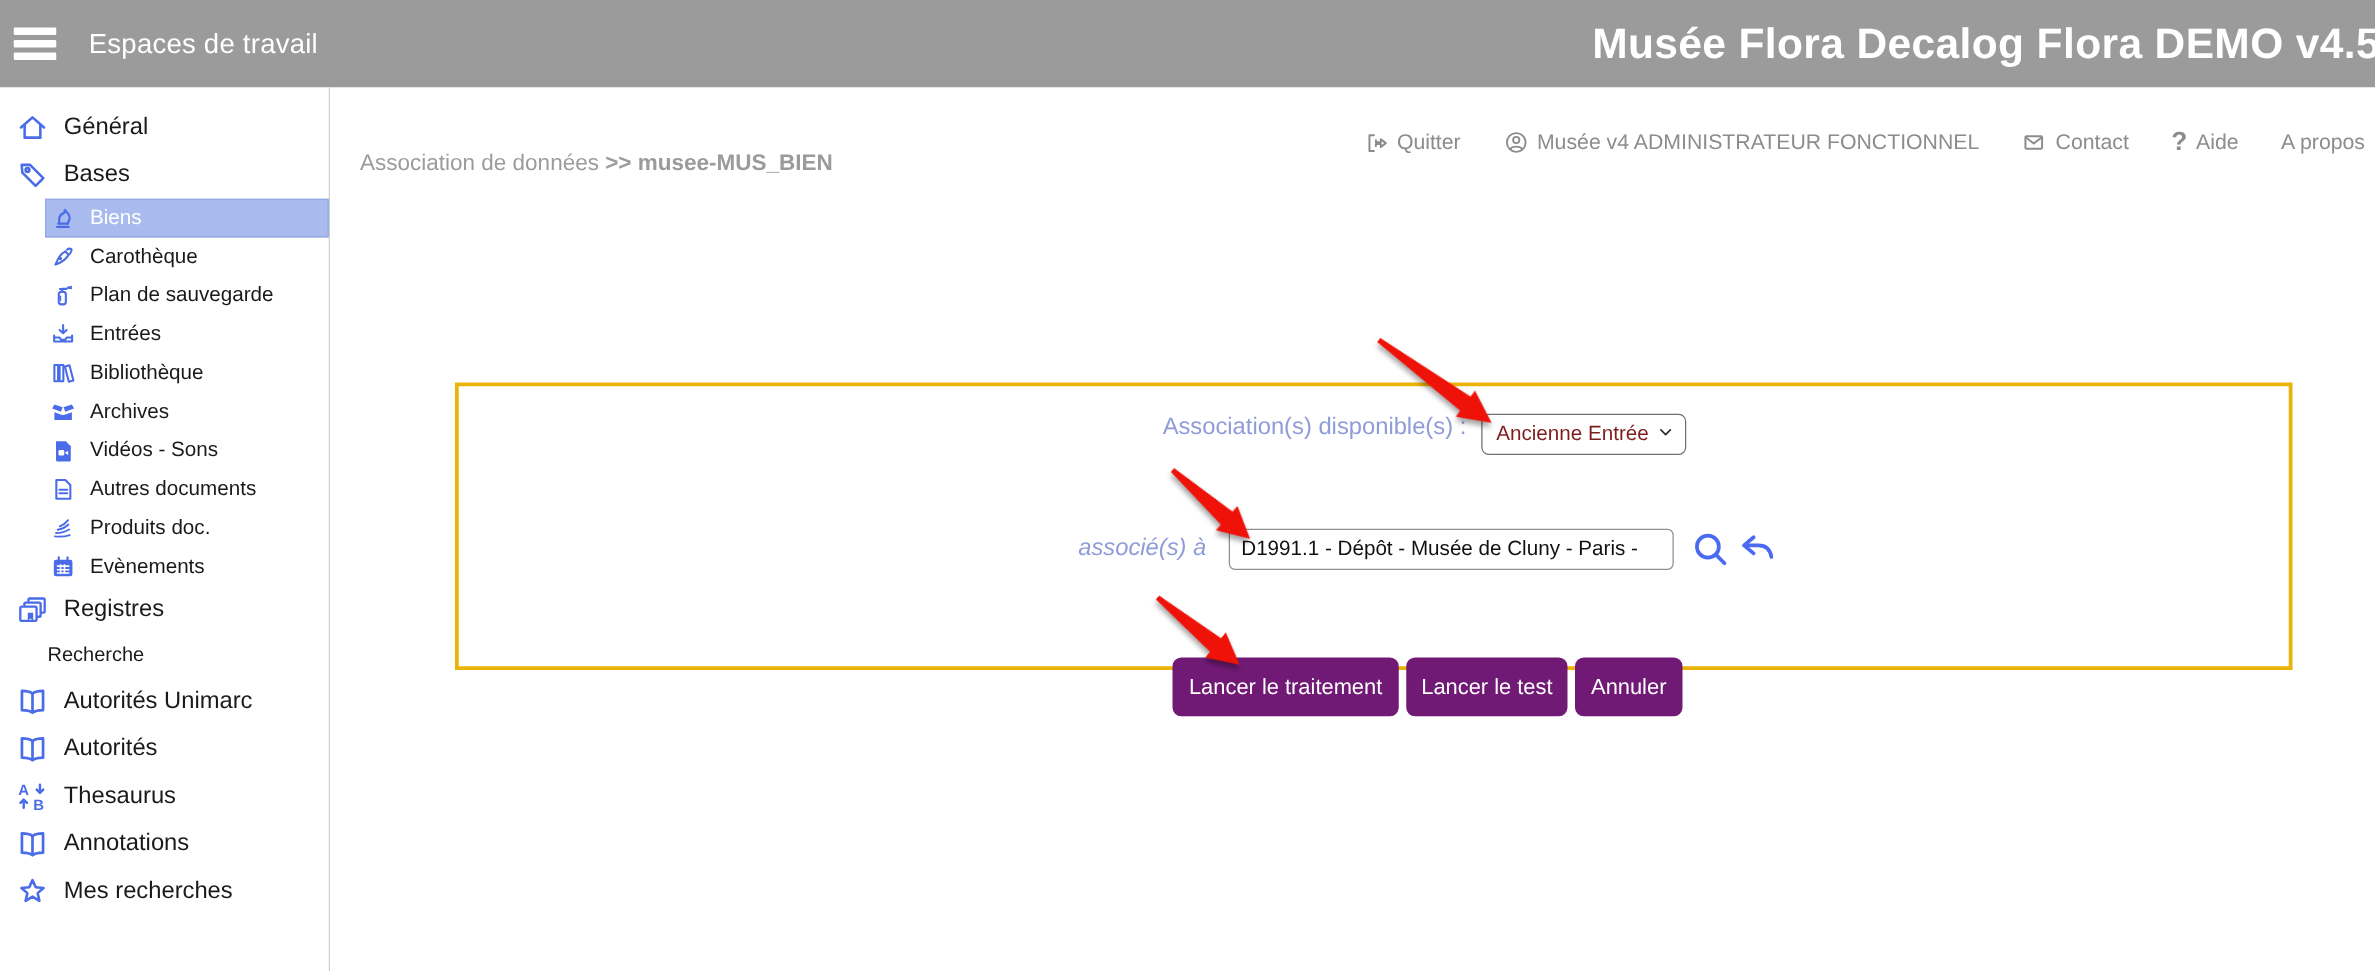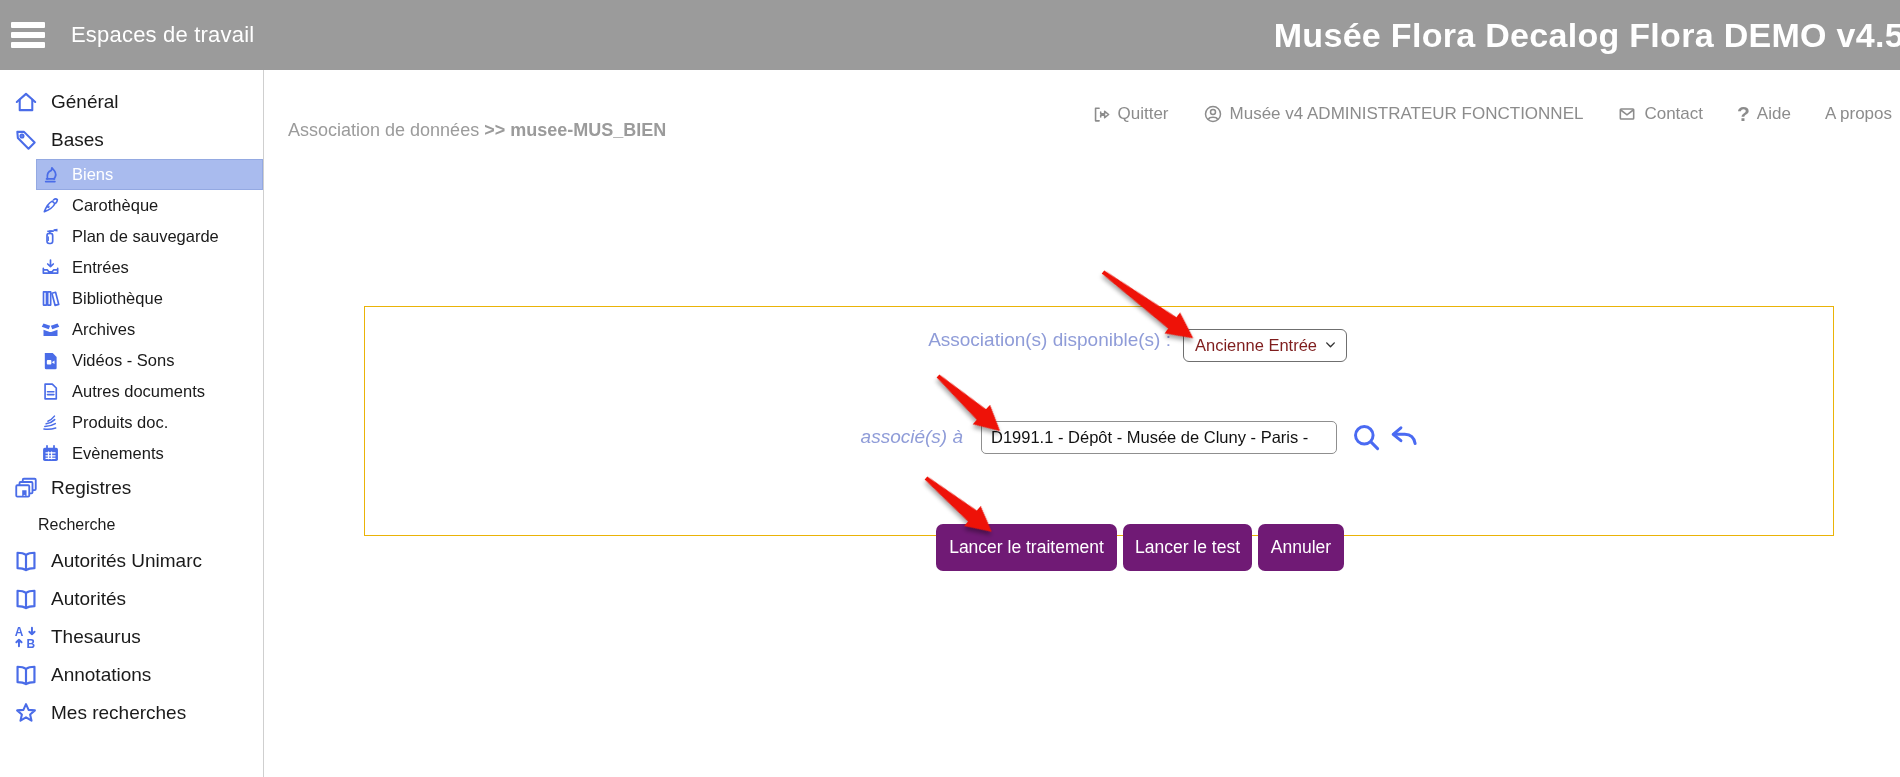--- a/index.html
+++ b/index.html
@@ -46,21 +46,21 @@
   .s-sub .icn { width:21px; height:21px; margin-left:3px; margin-right:11px; flex:0 0 21px; }
   .s-sub.selected {
     background:#a9bbee; border:1px solid #94a9e2;
   }
   .s-sub.selected .lbl { color:#ffffff; font-weight:normal; }
   .s-plain { height:35px; font-size:16px; padding-left:38px; }
   .icn svg { width:100%; height:100%; display:block; }
   
   .panel {
     position:absolute; left:364px; top:306px; width:1470px; height:230px;
-    border:1px solid #eab308; background:#fff;
+    border:3px solid #eab308; background:#fff;
   }
   .form-label { position:absolute; color:#8f9cd8; font-size:19px; white-space:nowrap; }
   .lab1 { left:0; top:22px; width:806px; text-align:right; }
   .lab2 { left:0; top:119px; width:598px; text-align:right;font-style:italic; }
   .selectbox {
     position:absolute; left:818px; top:22px; width:164px; height:33px;
     border:1.5px solid #6f6f6f; border-radius:6px; background:#fff;
     display:flex; align-items:center; padding:0 9px 0 11px; cursor:pointer;
   }
   .selectbox .sel-text { font-size:16.5px; color:#7f1d1d; flex:1; white-space:nowrap; }

